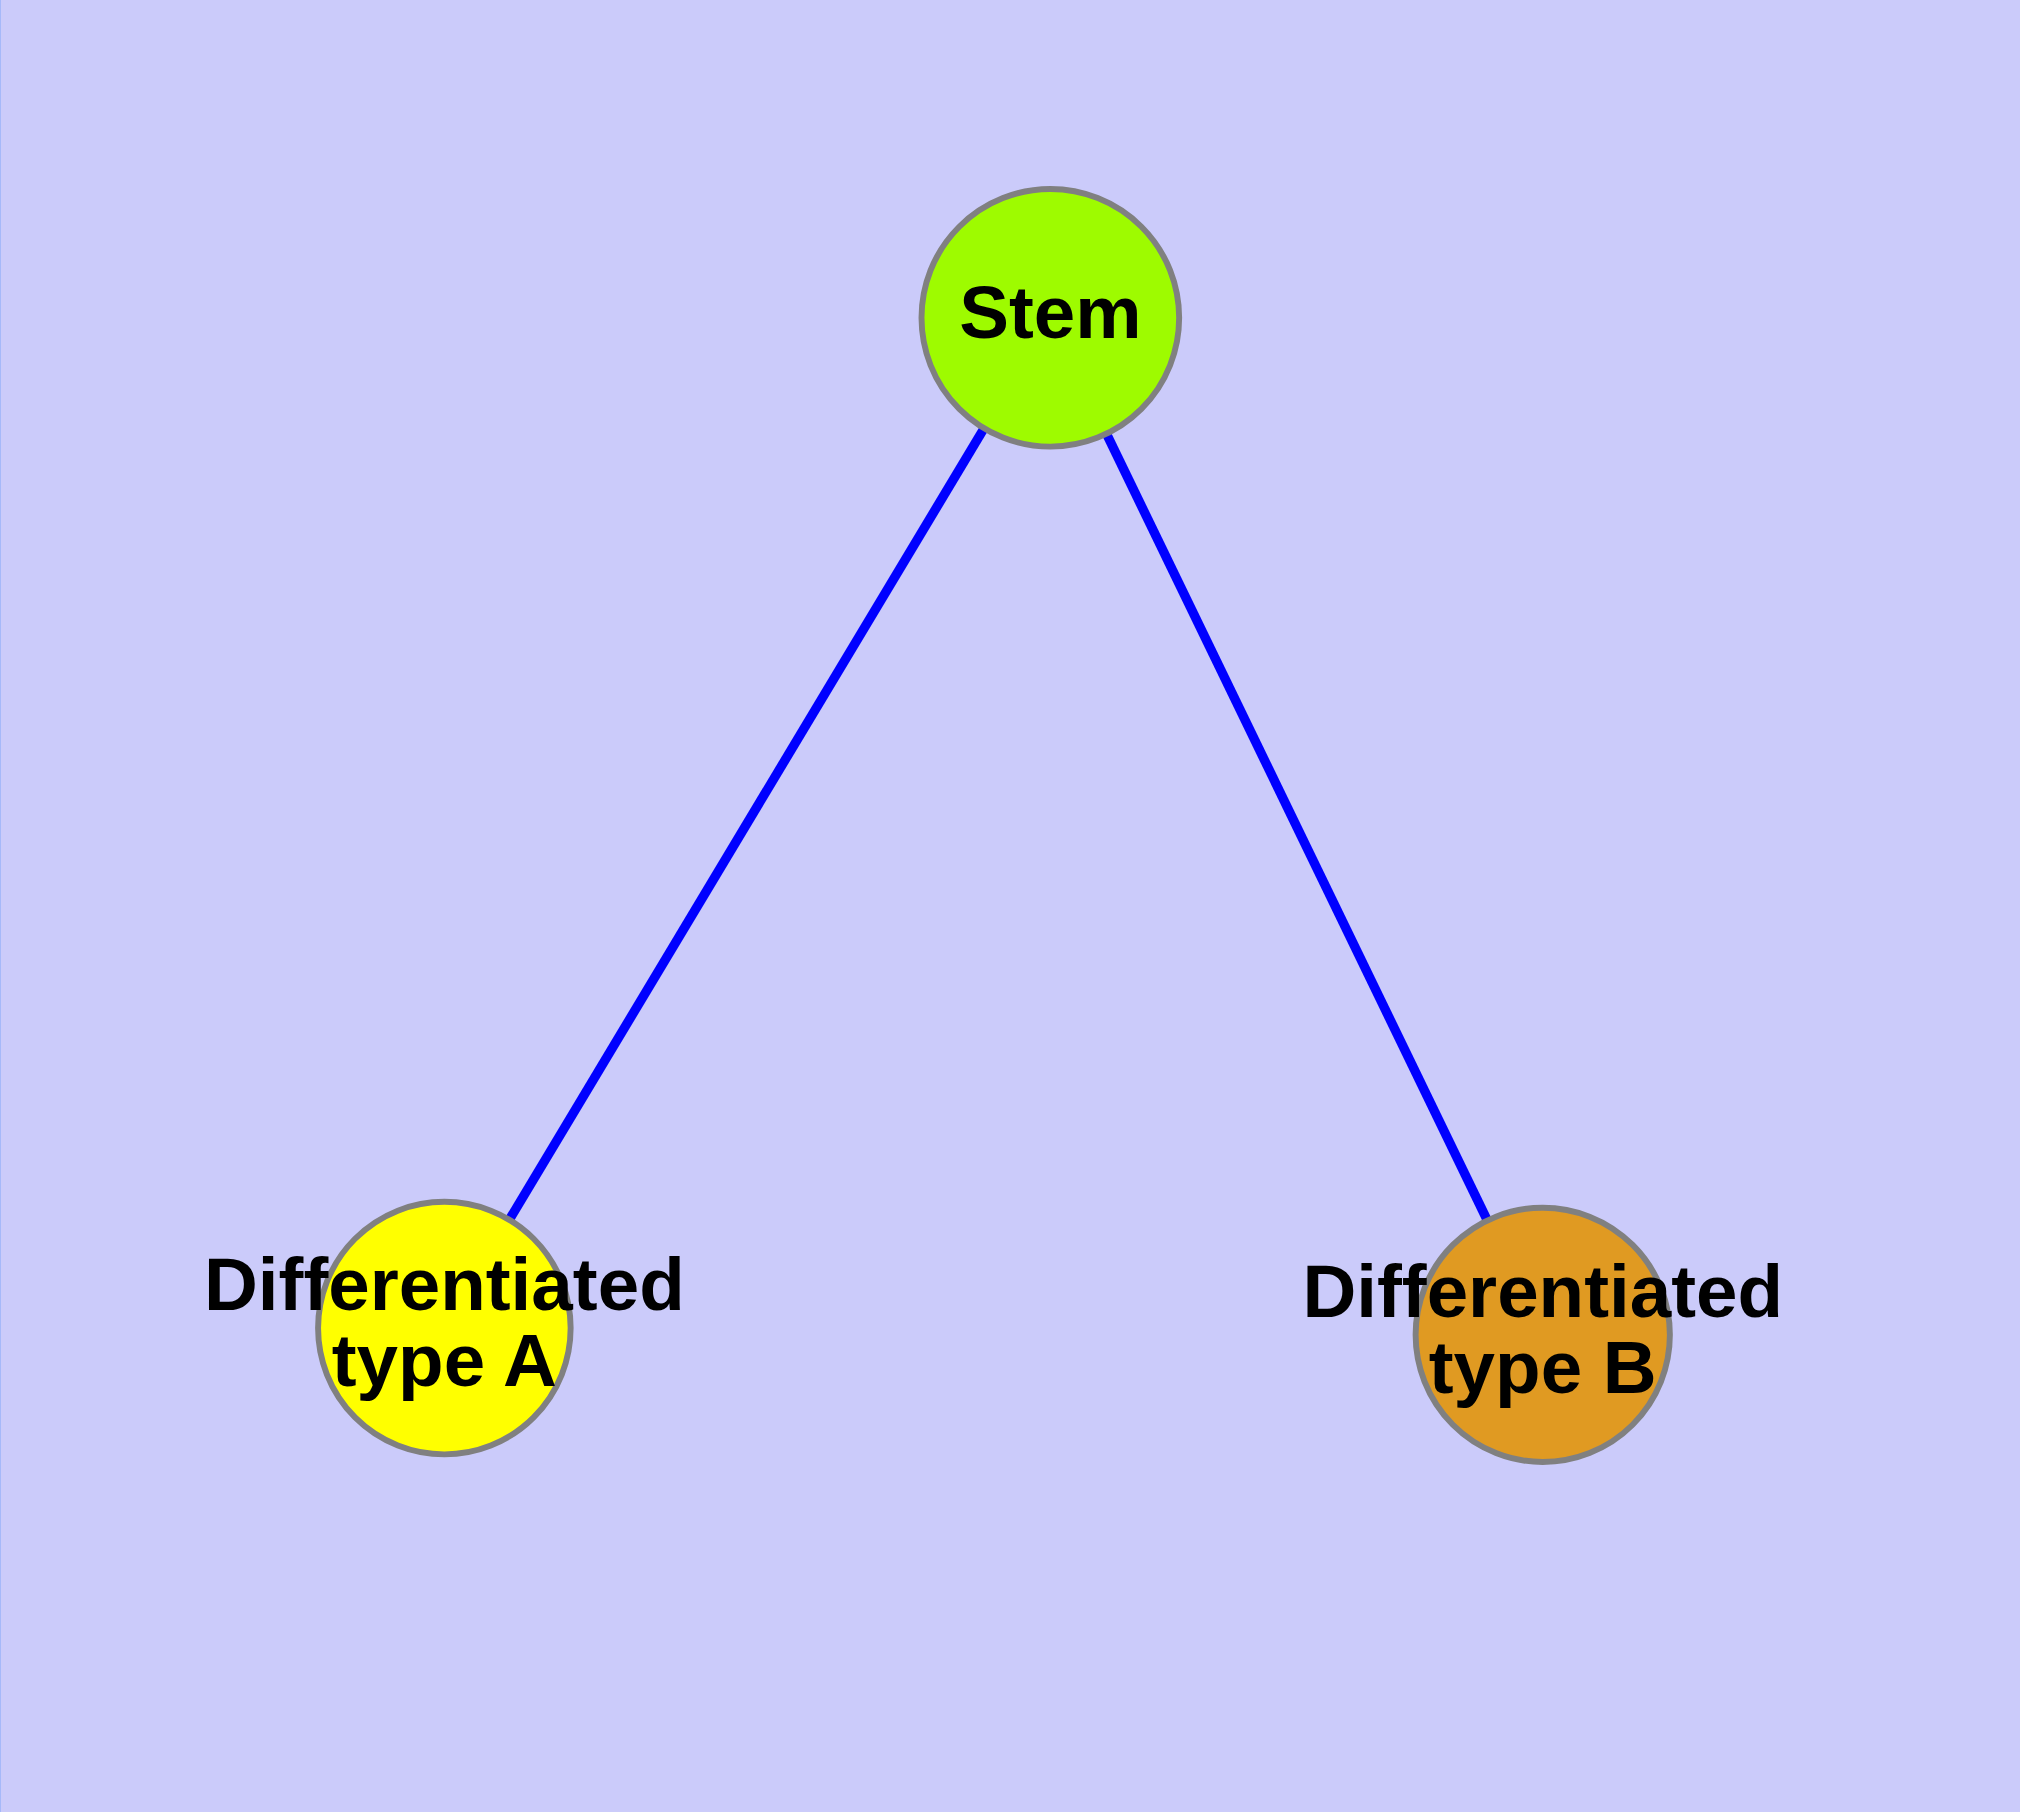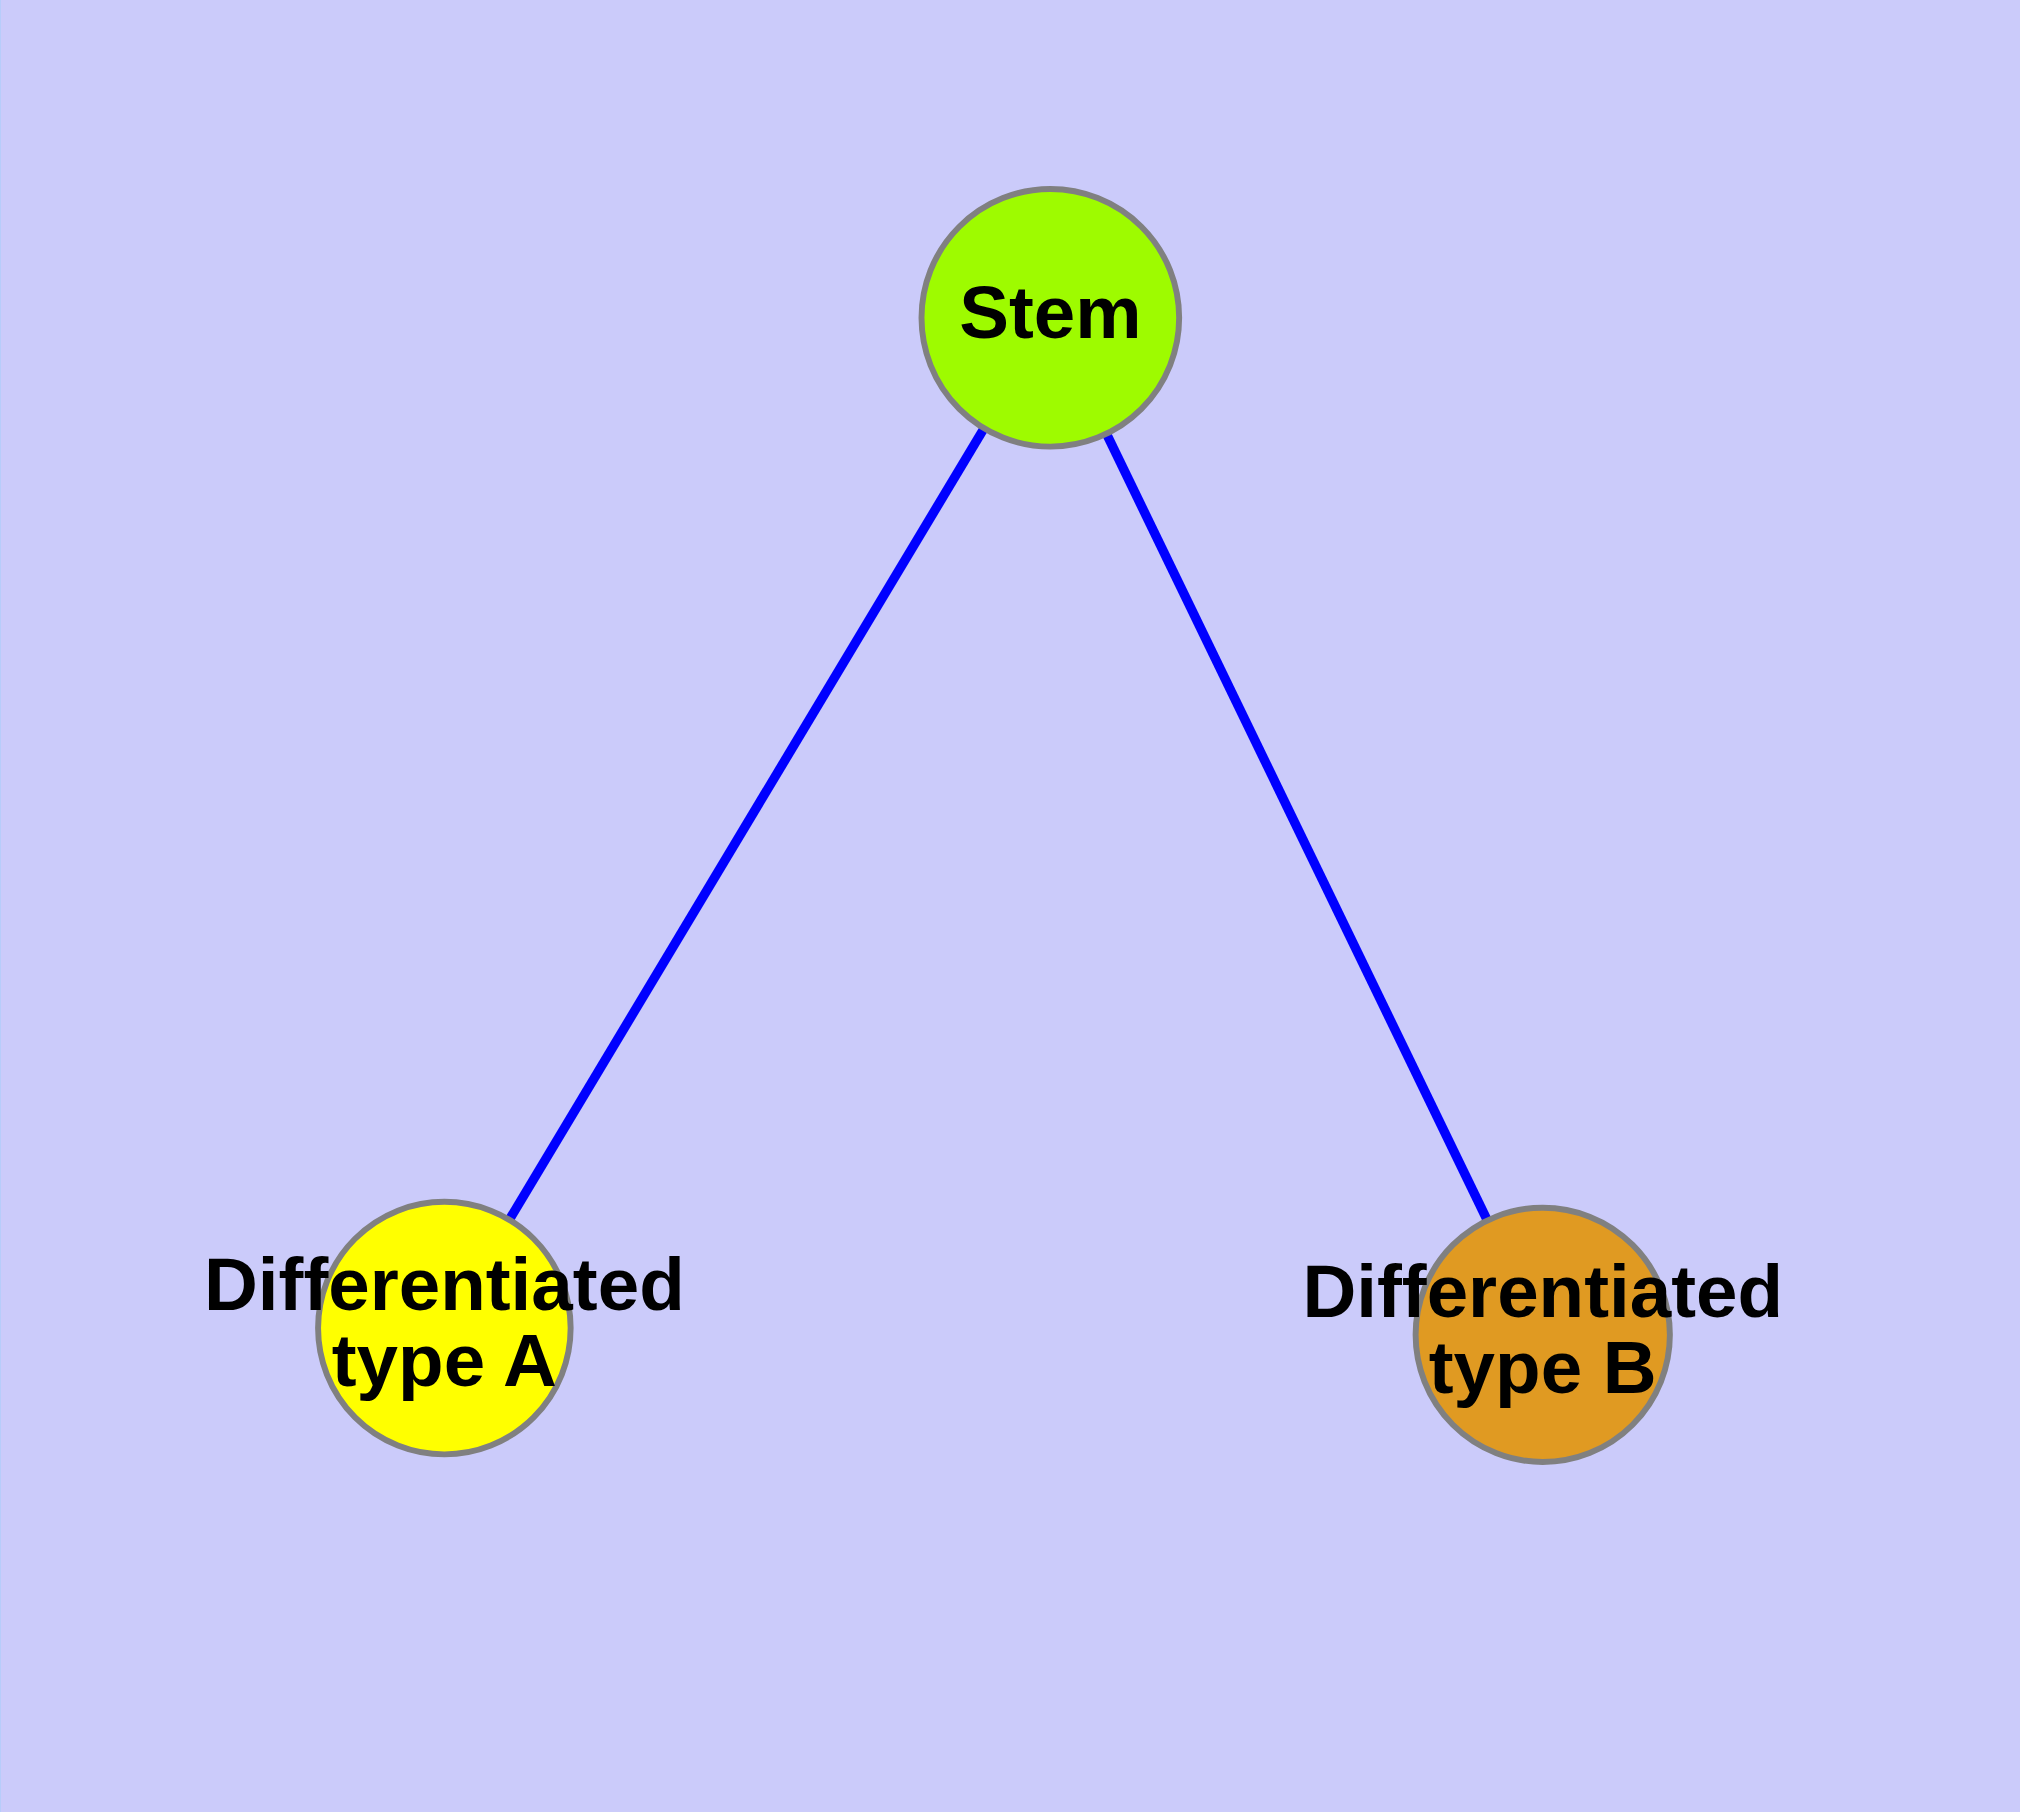--- a/index.html
+++ b/index.html
@@ -29,21 +29,21 @@
     fill: #000000;
     text-anchor: middle;
     dominant-baseline: middle;
     paint-order: normal;
     white-space: pre;
   }
 </style>
 </head>
 <body>
 
-<div id="canvas" style="background: #7dd3fc;">
+<div id="canvas" style="background: #3b82f6;">
   <svg id="graph-svg" viewBox="0 0 2384 2138" xmlns="http://www.w3.org/2000/svg" style="width: 2021px; height: 1812px;">
 
     <rect id="bg-rect" x="0" y="0" width="2384" height="2138" fill="#CBCBFA"></rect>
 
     <g id="edge-layer">
       <line id="edge-0" x1="1239" y1="375" x2="524" y2="1567" stroke="#0000FF" stroke-width="11" stroke-linecap="butt"></line>
       <line id="edge-1" x1="1239" y1="375" x2="1820" y2="1575" stroke="#0000FF" stroke-width="11" stroke-linecap="butt"></line>
     </g>
 
     <g id="node-layer">

